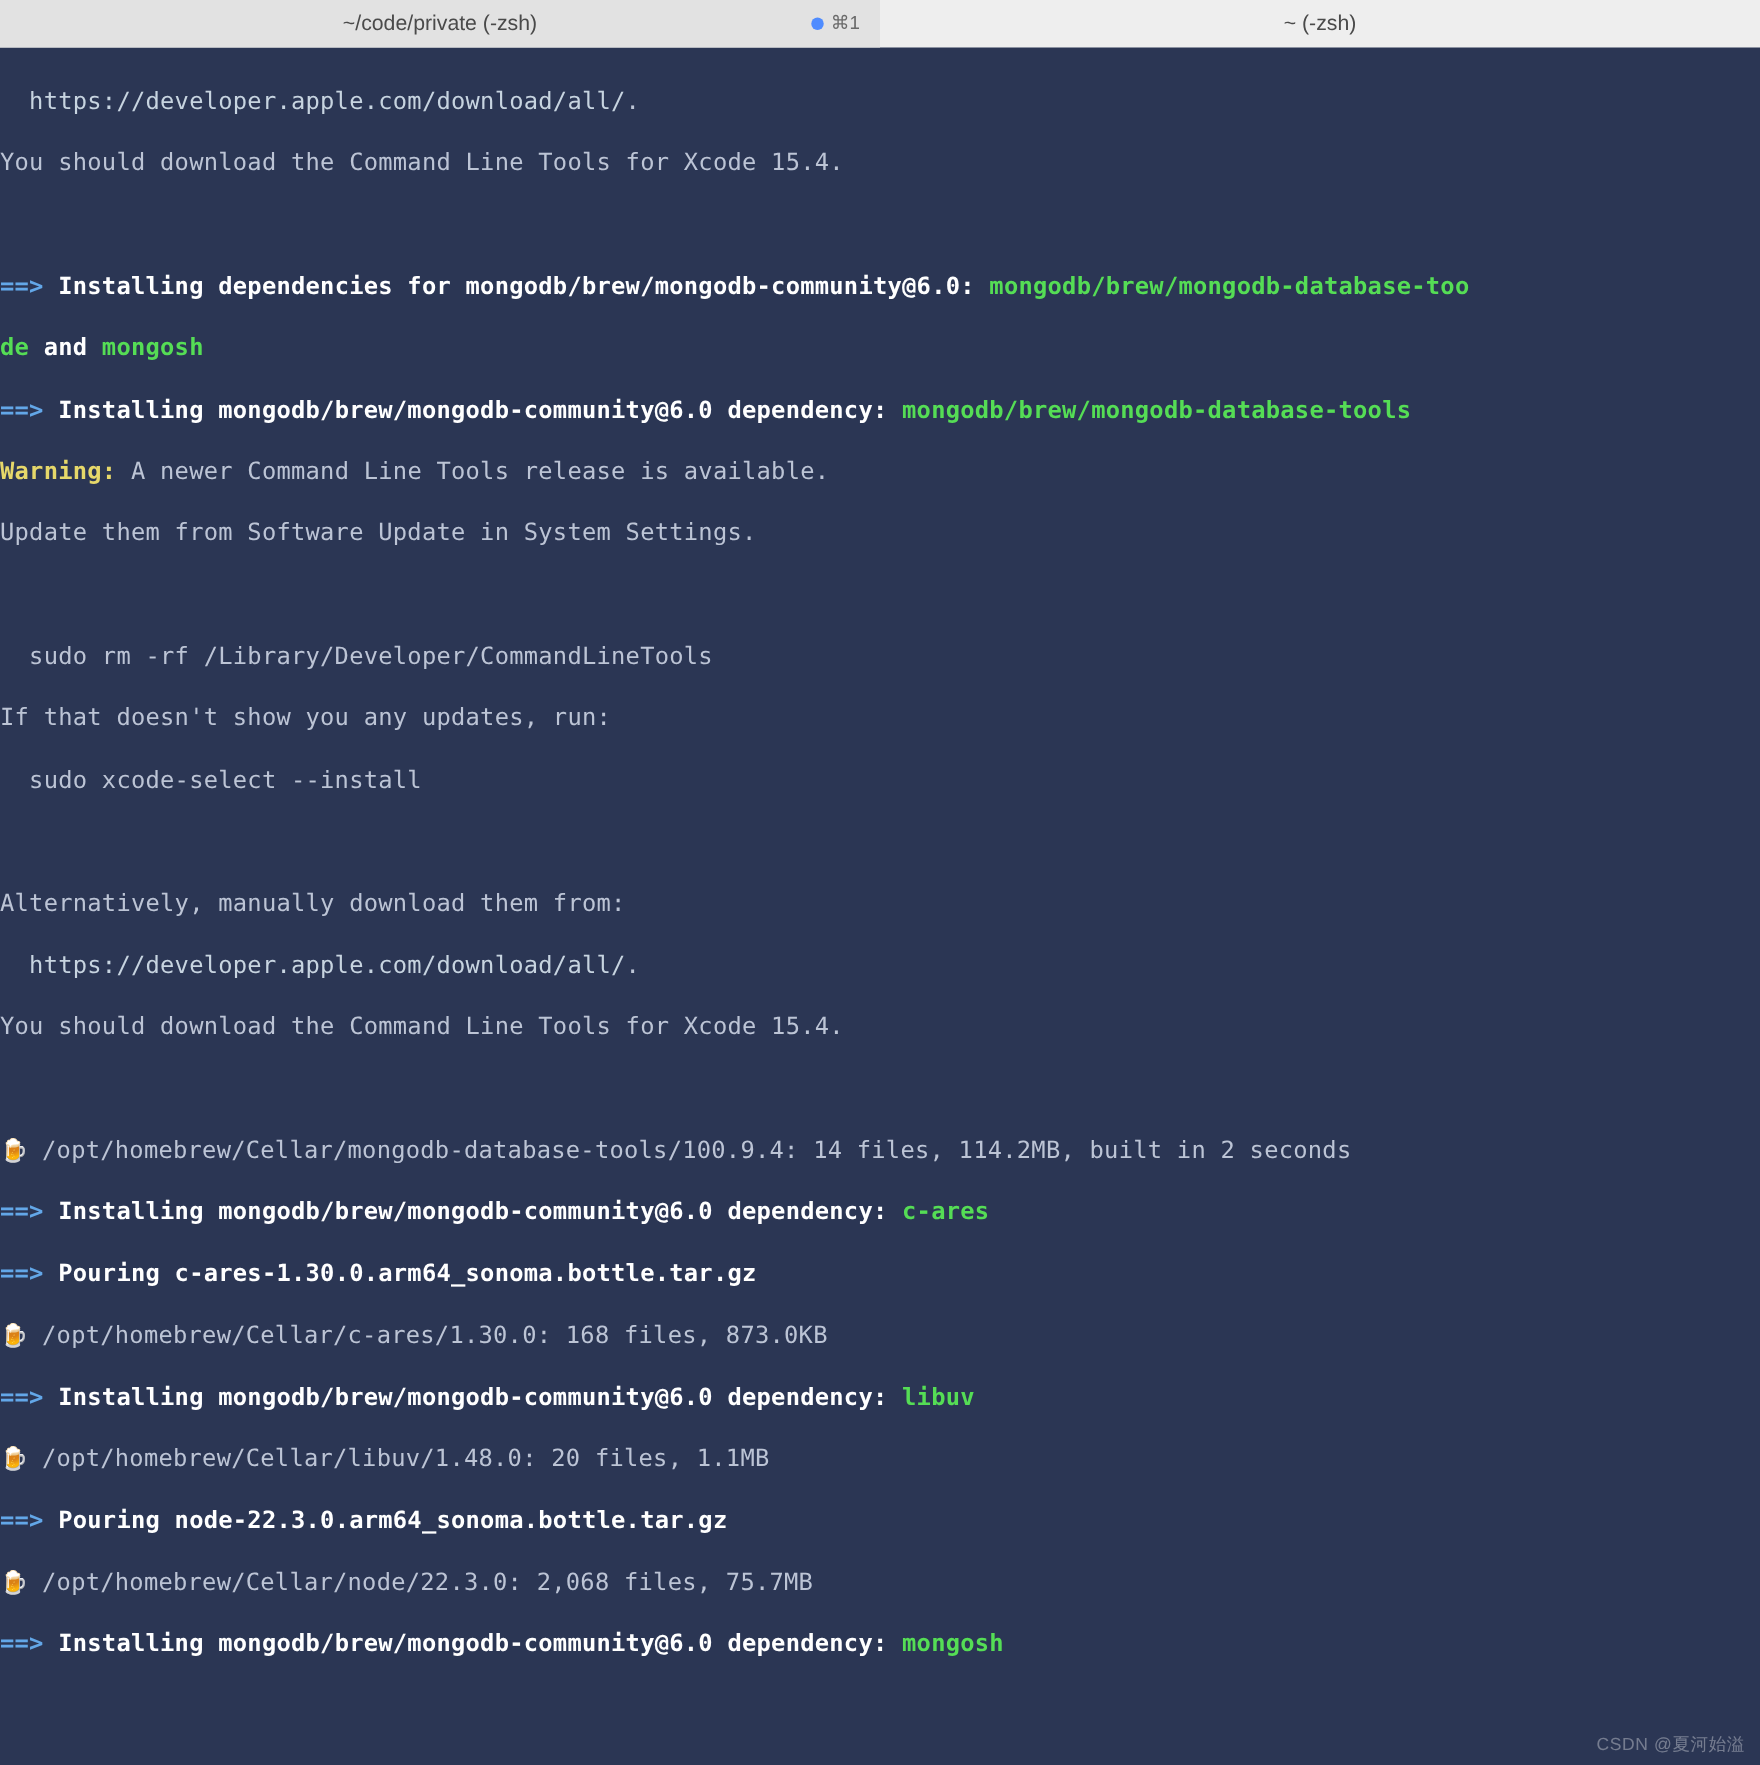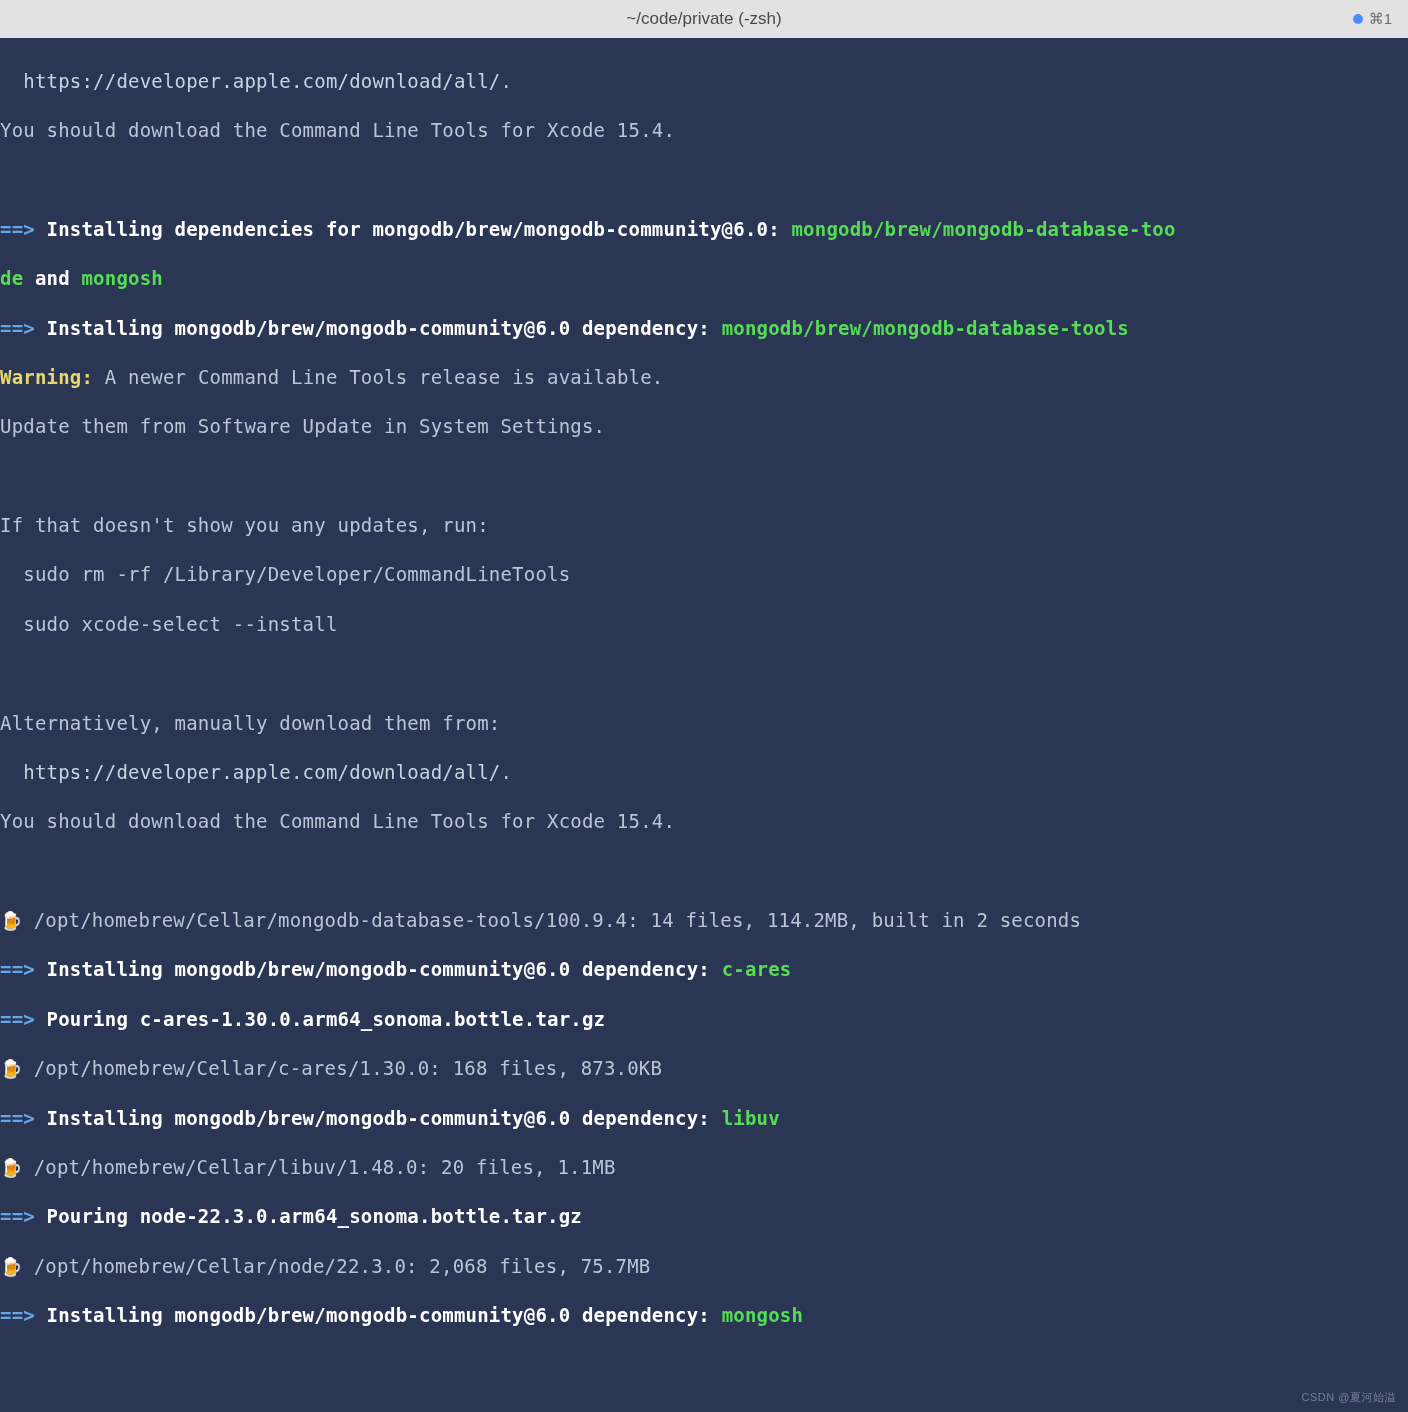--- a/index.html
+++ b/index.html
@@ -77,51 +77,54 @@
     display: inline-block;
     width: 22px;
     text-align: left;
     font-size: 18px;
   }
   .watermark {
     position: absolute;
     right: 12px;
     bottom: 8px;
     font-family: -apple-system, sans-serif;
-    font-size: 11px;
+    font-size: 14px;
     color: rgba(255,255,255,0.35);
     letter-spacing: 0.5px;
     pointer-events: none;
   }
 </style>
 </head>
 <body>
 
 <div class="tabbar">
   <div class="tab active">
     <span class="title">~/code/private (-zsh)</span>
     <span class="right">
       <span class="dot"></span>
       <span>⌘1</span>
     </span>
   </div>
+  <div class="tab">
+    <span class="title">~ (-zsh)</span>
+  </div>
 </div>
 
 <div class="term">
 <span class="line">  <span class="u">https://developer.apple.com/download/all/</span>.</span>
 <span class="line">You should download the Command Line Tools for Xcode 15.4.</span>
 <span class="line"></span>
 <span class="line"><span class="blue">==&gt;</span> <span class="b">Installing dependencies for mongodb/brew/mongodb-community@6.0: </span><span class="green">mongodb/brew/mongodb-database-too</span></span>
 <span class="line"><span class="green">de</span><span class="b"> and </span><span class="green">mongosh</span></span>
 <span class="line"><span class="blue">==&gt;</span> <span class="b">Installing mongodb/brew/mongodb-community@6.0 dependency: </span><span class="green">mongodb/brew/mongodb-database-tools</span></span>
 <span class="line"><span class="yellow">Warning:</span><span> A newer Command Line Tools release is available.</span></span>
 <span class="line">Update them from Software Update in System Settings.</span>
 <span class="line"></span>
+<span class="line">  sudo rm -rf /Library/Developer/CommandLineTools</span>
 <span class="line">If that doesn't show you any updates, run:</span>
-<span class="line">  sudo rm -rf /Library/Developer/CommandLineTools</span>
 <span class="line">  sudo xcode-select --install</span>
 <span class="line"></span>
 <span class="line">Alternatively, manually download them from:</span>
 <span class="line">  <span class="u">https://developer.apple.com/download/all/</span>.</span>
 <span class="line">You should download the Command Line Tools for Xcode 15.4.</span>
 <span class="line"></span>
 <span class="line"><span class="beer">🍺</span><span> /opt/homebrew/Cellar/mongodb-database-tools/100.9.4: 14 files, 114.2MB, built in 2 seconds</span></span>
 <span class="line"><span class="blue">==&gt;</span> <span class="b">Installing mongodb/brew/mongodb-community@6.0 dependency: </span><span class="green">c-ares</span></span>
 <span class="line"><span class="blue">==&gt;</span> <span class="b">Pouring c-ares-1.30.0.arm64_sonoma.bottle.tar.gz</span></span>
 <span class="line"><span class="beer">🍺</span><span> /opt/homebrew/Cellar/c-ares/1.30.0: 168 files, 873.0KB</span></span>

